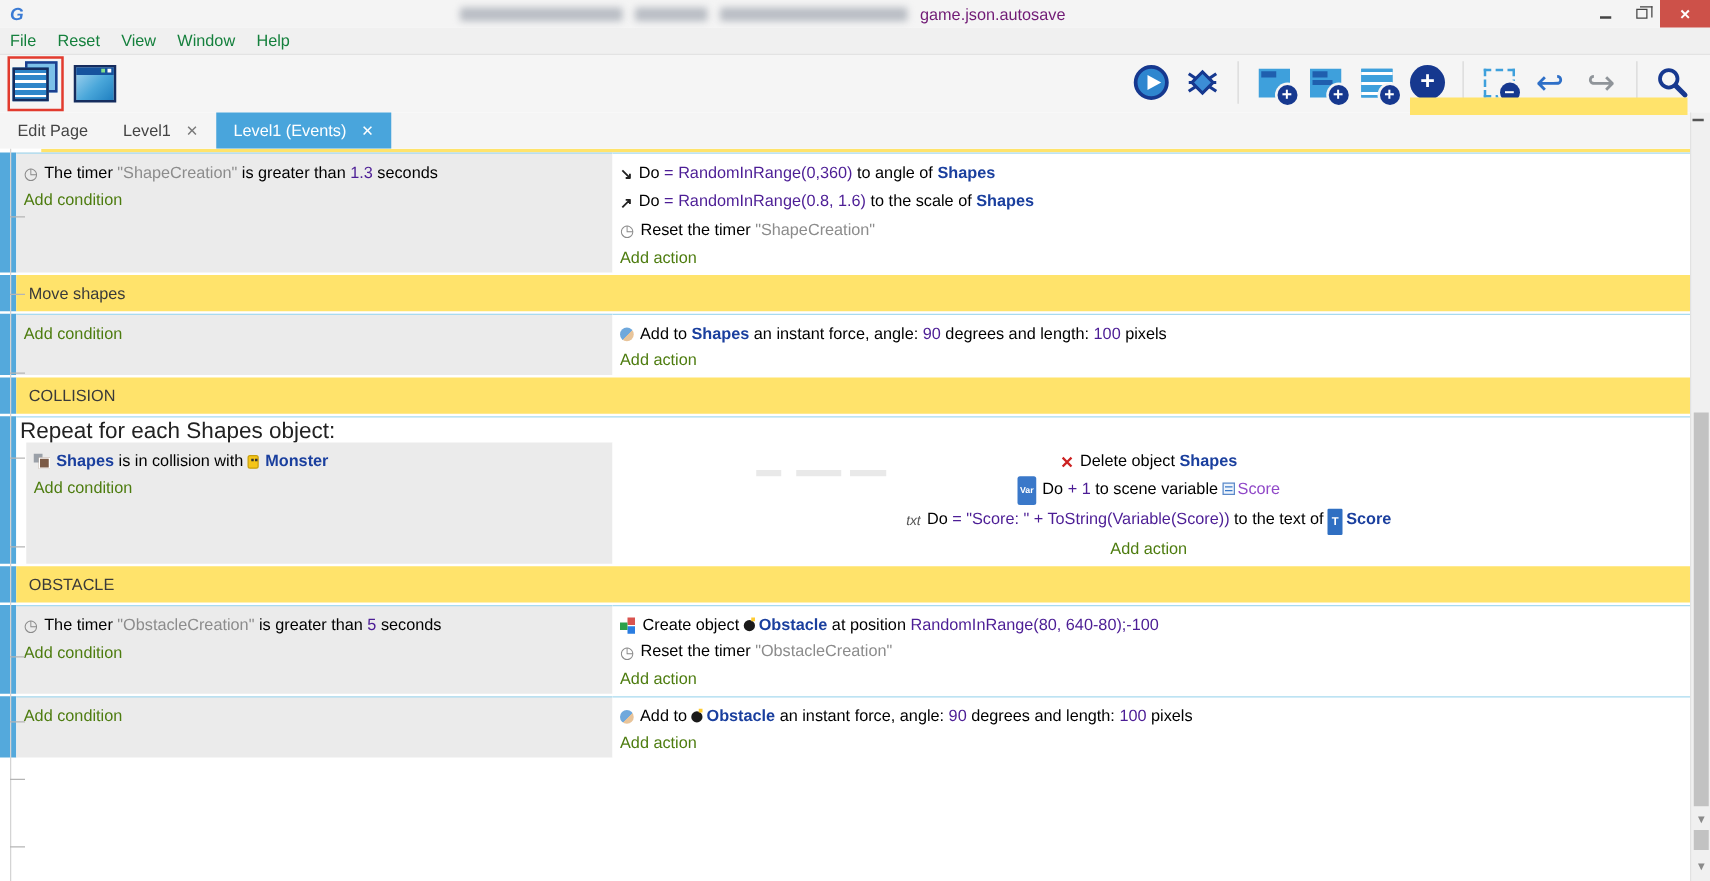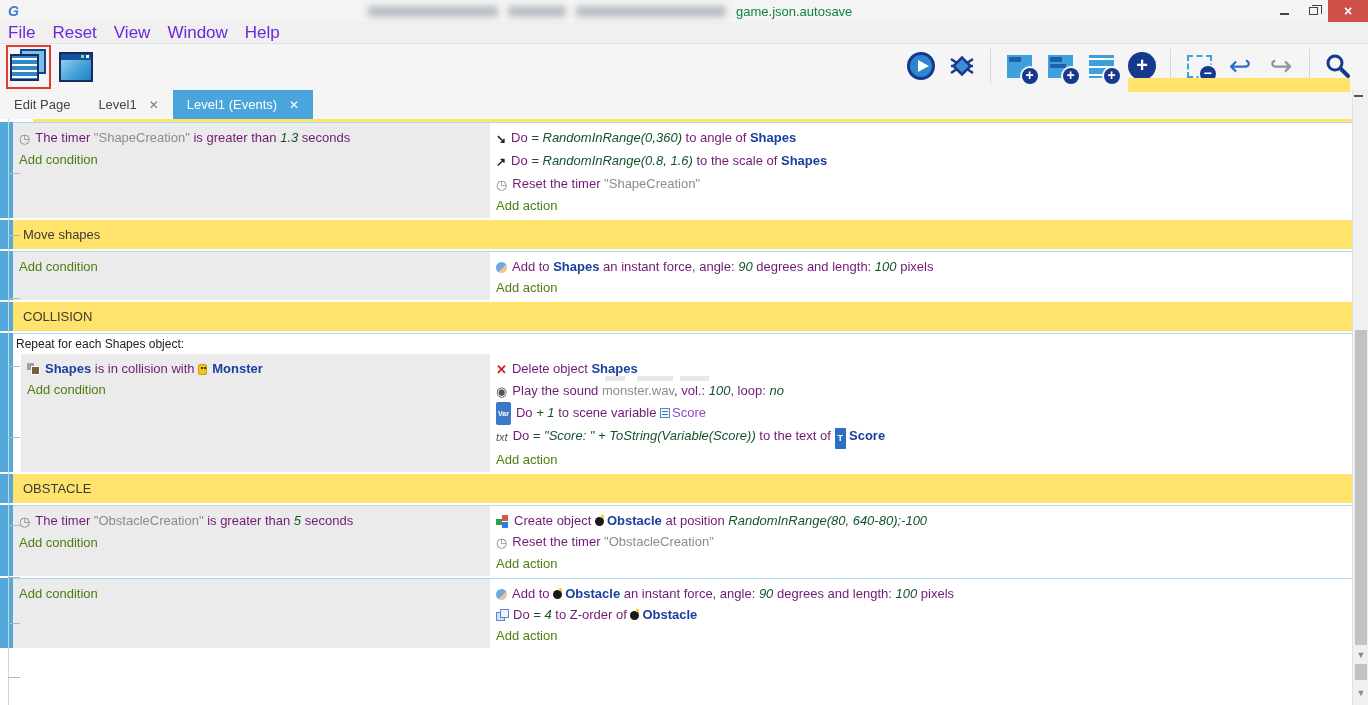--- a/index.html
+++ b/index.html
@@ -4,31 +4,31 @@
 <style>
   * { margin:0; padding:0; box-sizing:border-box; }
   html,body { width:1368px; height:705px; overflow:hidden; font-family:"Liberation Sans", sans-serif; background:#fff; }
   .window { position:relative; width:1368px; height:705px; background:#fff; }
 
   
   .titlebar { position:relative; height:22px; background:#f4f4f4; }
   .app-logo { position:absolute; left:8px; top:3px; font-size:14px; font-weight:bold; font-style:italic; color:#3b7bd4; line-height:16px; }
   .title-center { position:absolute; left:368px; top:4px; display:flex; align-items:center; gap:10px; }
   .blurblob { height:11px; background:#b9bdc4; border-radius:2px; filter:blur(3px); }
-  .title-text { font-size:13px; color:#15803d; white-space:nowrap; }
+  .title-text { font-size:13px; color:#701a75; white-space:nowrap; }
   .win-controls { position:absolute; right:0; top:0; height:22px; display:flex; }
   .wbtn { width:29px; height:22px; display:flex; align-items:center; justify-content:center; color:#444; font-size:13px; }
   .wbtn.close { width:40px; background:#cd5149; color:#fff; font-size:14px; font-weight:bold; }
   .restore-glyph { width:9px; height:8px; border:1px solid #444; position:relative; background:#f4f4f4; }
   .restore-glyph::before { content:""; position:absolute; left:2px; top:-3px; width:9px; height:8px; border:1px solid #444; border-bottom:none; border-left:none; }
   .min-glyph { width:9px; height:0; border-top:2px solid #444; margin-top:6px; }
 
   
   .menubar { height:22px; background:#f0f0f0; border-bottom:1px solid #e3e3e3; display:flex; align-items:center; padding-left:8px; }
-  .menu-item { font-size:17px; color:#6d28d9; padding:0 11px 0 0; margin-right:6px; }
+  .menu-item { font-size:13px; color:#15803d; padding:0 11px 0 0; margin-right:6px; }
 
   
   .toolbar { height:46px; background:#f5f5f5; display:flex; align-items:center; position:relative; }
   .tb-left { display:flex; align-items:center; gap:8px; padding-left:6px; }
   .red-annot { border:2px solid #e23b2e; padding:2px 3px 6px 2px; }
   .tb-pages { position:relative; width:36px; height:32px; }
   .tb-pages .back { position:absolute; right:0; top:0; width:26px; height:25px; background:#7cc0e8; border:2px solid #1b3f8f; }
   .tb-pages .front { position:absolute; left:0; bottom:0; width:29px; height:27px; border:2px solid #152c5e; background:repeating-linear-gradient(to bottom,#2f86c9 0 2px,#ffffff 2px 4px,#2f86c9 4px 6px); background-color:#2f86c9; }
   .tb-scene { position:relative; width:34px; height:30px; border:2px solid #152c5e; background:linear-gradient(135deg,#a8d6f1 0%,#4aa7da 55%,#1f7fc0 100%); }
   .tb-scene .hdr { position:absolute; left:0; top:0; right:0; height:6px; background:#16539e; }
@@ -68,28 +68,28 @@
 
   .grp { display:flex; height:29px; }
   .bar { width:13px; background:#54a9dc; flex:0 0 13px; }
   .grp-label { flex:1; background:#ffe36b; font-size:13px; color:#3a3a3a; line-height:29px; padding-left:10px; }
 
   .ev { display:flex; }
   .conds { width:477px; flex:0 0 477px; background:#ebebeb; border-top:1px solid #a8daf0; padding:4px 0 2px; }
   .acts { flex:1; background:#fff; border-top:1px solid #a8daf0; padding:4px 0 2px; }
   .line { font-size:13px; line-height:21px; padding:0 10px 0 6px; color:#3c3c3c; }
   .line.ph { color:#4d7c0f; }
-  .t-p { color:#701a75; } .t-o { color:#1a3f9e; font-weight:bold; } .t-e { color:#14532d;font-style:italic; } .t-s { color:#8c8c8c; } .t-v { color:#9048c8; }
+  .t-p { color:#000000; } .t-o { color:#1a3f9e; font-weight:bold; } .t-e { color:#4c1d95; } .t-s { color:#8c8c8c; } .t-v { color:#9048c8; }
 
   .fe { display:flex; }
   .fe-body { flex:1; background:#fff; border-top:1px solid #a8daf0; }
-  .fe-header { font-size:12px; color:#222; line-height:20px; padding-left:3px; }
+  .fe-header { font-size:18px; color:#222; line-height:20px; padding-left:3px; }
   .fe-inner { display:flex; margin-left:8px; }
   .fe-inner .conds { width:469px; flex:0 0 469px; border-top:none; }
-  .fe-inner .acts { border-top:none; }
+  .fe-inner .acts { border-top:none;text-align:center; }
   .ghost { position:absolute; background:#e9e9e9; height:5px; z-index:3; }
 
   
   .ic { display:inline-block; margin-right:5px; vertical-align:-1px; }
   .ic-timer::before { content:"◷"; color:#8a8a8a; font-size:13px; }
   .ic-create { position:relative; width:13px; height:11px; }
   .ic-create::before { content:""; position:absolute; left:0; top:4px; width:6px; height:6px; background:#2da04a; box-shadow:6px -4px 0 #d9534f, 6px 3px 0 #2a7de1; }
   .ic-angle::before { content:"↘"; color:#222; font-weight:bold; font-size:12px; }
   .ic-scale::before { content:"↗"; color:#222; font-weight:bold; font-size:12px; }
   .ic-force { width:11px; height:11px; border-radius:50%; background:linear-gradient(135deg,#6fa8dc 55%,#e8c49a 55%); vertical-align:-2px; }
@@ -282,21 +282,20 @@
             <div class="bar"></div>
             <div class="fe-body">
               <div class="fe-header">Repeat for each Shapes object:</div>
               <div class="fe-inner">
                 <div class="conds">
                   <div class="line"><span class="ic ic-collision"></span><span class="t-o">Shapes</span><span class="t-p"> is in collision with </span><span class="ic ic-monster"></span><span class="t-o">Monster</span></div>
                   <div class="line ph">Add condition</div>
                 </div>
                 <div class="acts">
                   <div class="line"><span class="ic ic-delete"></span><span class="t-p">Delete object </span><span class="t-o">Shapes</span></div>
-                  <div class="line"><span class="ic ic-sound"></span><span class="t-p">Play the sound </span><span class="t-s">monster.wav</span><span class="t-p">, vol.: </span><span class="t-e">100</span><span class="t-p">, loop: </span><span class="t-e">no</span></div>
                   <div class="line"><span class="ic ic-var"></span><span class="t-p">Do </span><span class="t-e">+ 1</span><span class="t-p"> to scene variable </span><span class="ic ic-varbadge"></span><span class="t-v">Score</span></div>
                   <div class="line"><span class="ic ic-txt"></span><span class="t-p">Do </span><span class="t-e">= "Score: " + ToString(Variable(Score))</span><span class="t-p"> to the text of </span><span class="ic ic-textobj"></span><span class="t-o">Score</span></div>
                   <div class="line ph">Add action</div>
                 </div>
               </div>
             </div>
           </div>
           <div class="grp blk">
             <div class="bar"></div>
             <div class="grp-label">OBSTACLE</div>
@@ -313,21 +312,20 @@
               <div class="line ph">Add action</div>
             </div>
           </div>
           <div class="ev blk">
             <div class="bar"></div>
             <div class="conds">
               <div class="line ph">Add condition</div>
             </div>
             <div class="acts">
               <div class="line"><span class="ic ic-force"></span><span class="t-p">Add to </span><span class="ic ic-obstacle"></span><span class="t-o">Obstacle</span><span class="t-p"> an instant force, angle: </span><span class="t-e">90</span><span class="t-p"> degrees and length: </span><span class="t-e">100</span><span class="t-p"> pixels</span></div>
-              <div class="line"><span class="ic ic-zorder"></span><span class="t-p">Do </span><span class="t-e">= 4</span><span class="t-p"> to Z-order of </span><span class="ic ic-obstacle"></span><span class="t-o">Obstacle</span></div>
               <div class="line ph">Add action</div>
             </div>
           </div>
         </div>
       <div class="ghost" style="left:605px; top:257px; width:20px;"></div>
       <div class="ghost" style="left:637px; top:257px; width:36px;"></div>
       <div class="ghost" style="left:680px; top:257px; width:29px;"></div>
     </div>
     <div class="gutter-vline"></div>
     <div class="tick" style="top:54px"></div>

